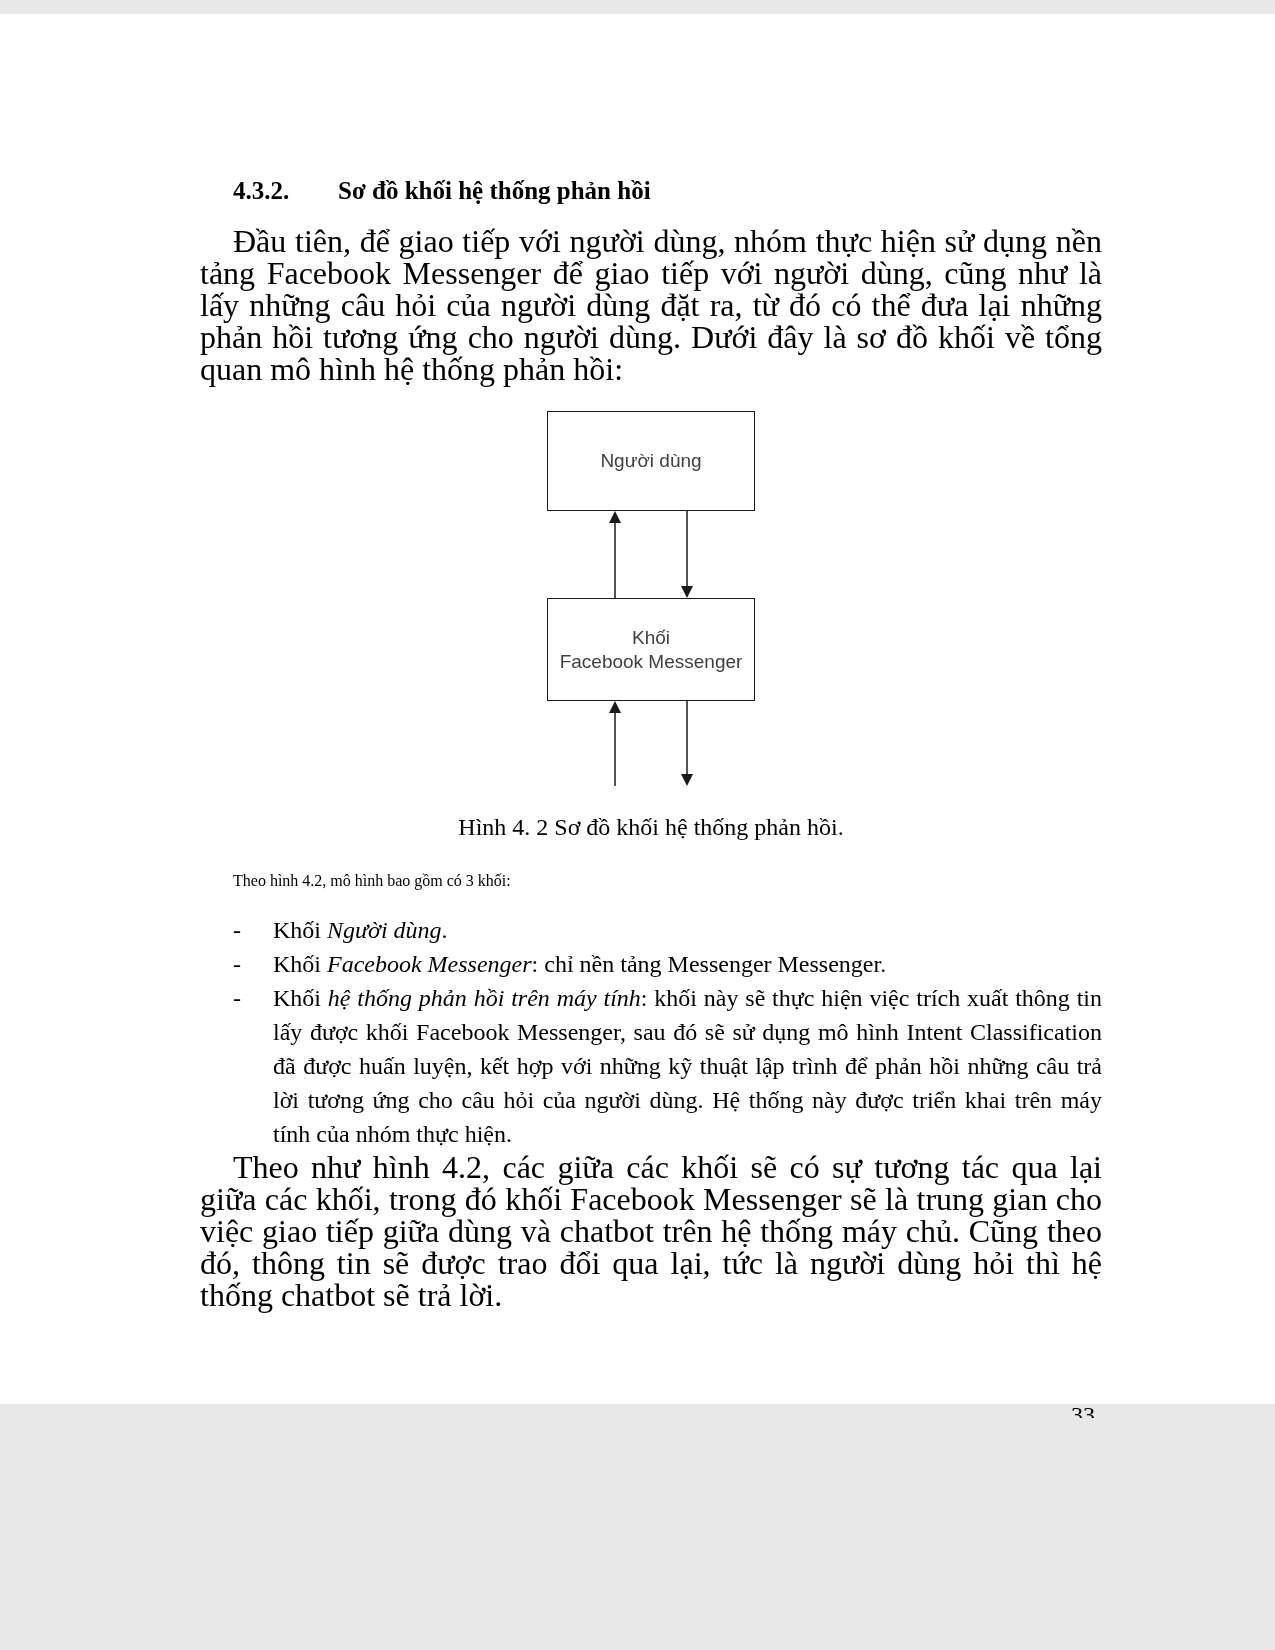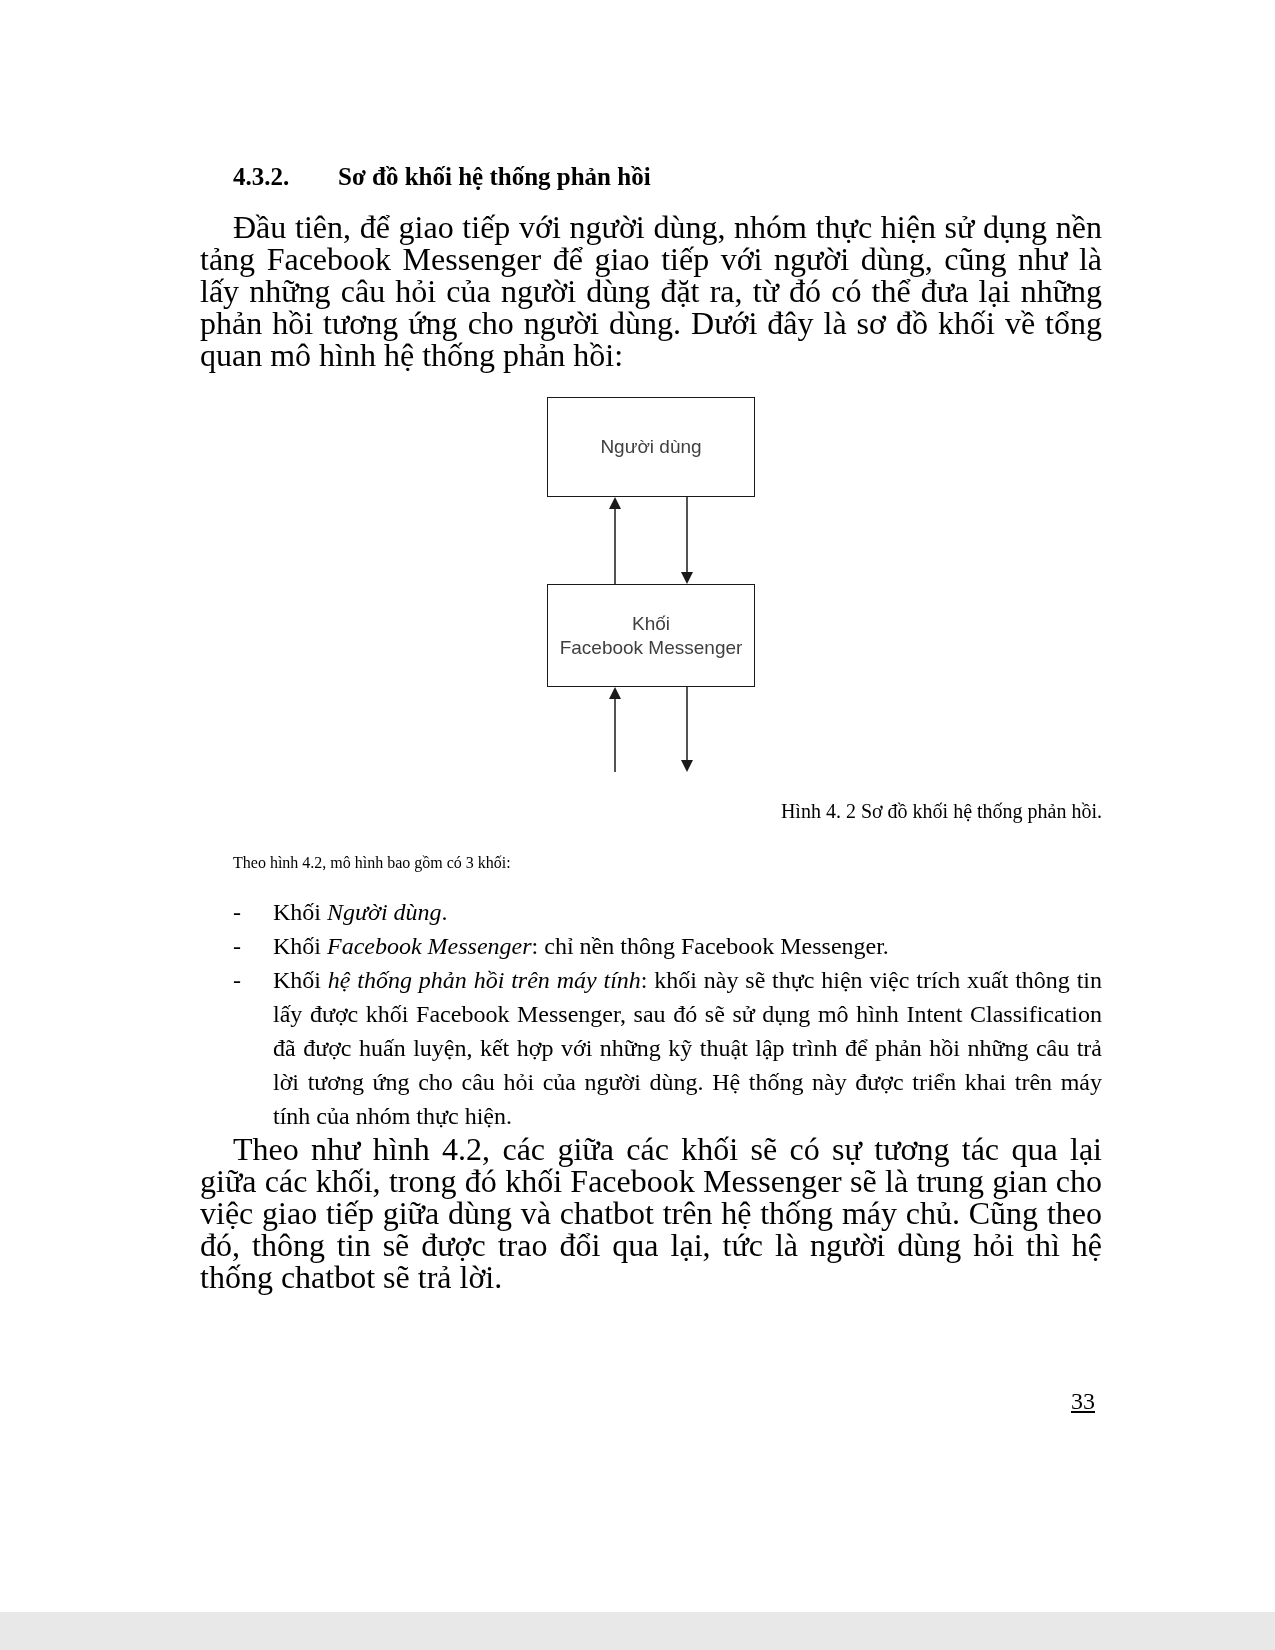--- a/index.html
+++ b/index.html
@@ -1,20 +1,20 @@
 <!DOCTYPE html>
 <html><head>
 <meta charset="utf-8">
 <style>
   html, body { margin: 0; padding: 0; background: #e8e8e8; }
   .page {
     position: relative;
     width: 1275px;
-    height: 1612px;
-    margin: 0 auto;
+    height: 1390px;
+    margin: 14px auto;
     background: #ffffff;
     font-family: "Liberation Serif", serif;
     color: #000000;
     box-sizing: border-box;
   }
   .content {
     position: absolute;
     top: 163px;
     left: 200px;
     width: 902px;
@@ -51,22 +51,22 @@
     line-height: 24px;
     color: #3f3f3f;
     text-align: center;
     background: #ffffff;
   }
   .box-1 { height: 100px; }
   .box-2 { height: 103px; }
   .box-3 { height: 104px; }
   .connector { display: block; }
   .caption {
-    font-size: 20px;
-    text-align: right;
+    font-size: 24px;
+    text-align: center;
     margin-top: 28px;
   }
   .para-intro-list {
     font-size: 16px;
     line-height: 32px;
     margin: 24px 0 0 0;
     text-indent: 33px;
   }
   .bullet-list { margin-top: 16px; }
   .bullet-item {
@@ -148,21 +148,21 @@
 
     <div class="bullet-list">
 
       <div class="bullet-item">
         <span class="bullet-marker">-</span>
         <span class="bullet-text"><span>Khối </span><span class="italic">Người dùng</span><span>.</span></span>
       </div>
 
       <div class="bullet-item">
         <span class="bullet-marker">-</span>
-        <span class="bullet-text"><span>Khối </span><span class="italic">Facebook Messenger</span><span>: chỉ nền thông Facebook Messenger.</span></span>
+        <span class="bullet-text"><span>Khối </span><span class="italic">Facebook Messenger</span><span>: chỉ nền tảng Messenger Messenger.</span></span>
       </div>
 
       <div class="bullet-item">
         <span class="bullet-marker">-</span>
         <span class="bullet-text"><span>Khối </span><span class="italic">hệ thống phản hồi trên máy tính</span><span>: khối này sẽ thực hiện việc trích xuất thông tin lấy được khối Facebook Messenger, sau đó sẽ sử dụng mô hình Intent Classification đã được huấn luyện, kết hợp với những kỹ thuật lập trình để phản hồi những câu trả lời tương ứng cho câu hỏi của người dùng. Hệ thống này được triển khai trên máy tính của nhóm thực hiện.</span></span>
       </div>
 
     </div>
 
     <p class="body-text closing">Theo như hình 4.2, các giữa các khối sẽ có sự tương tác qua lại giữa các khối, trong đó khối Facebook Messenger sẽ là trung gian cho việc giao tiếp giữa dùng và chatbot trên hệ thống máy chủ. Cũng theo đó, thông tin sẽ được trao đổi qua lại, tức là người dùng hỏi thì hệ thống chatbot sẽ trả lời.</p>

